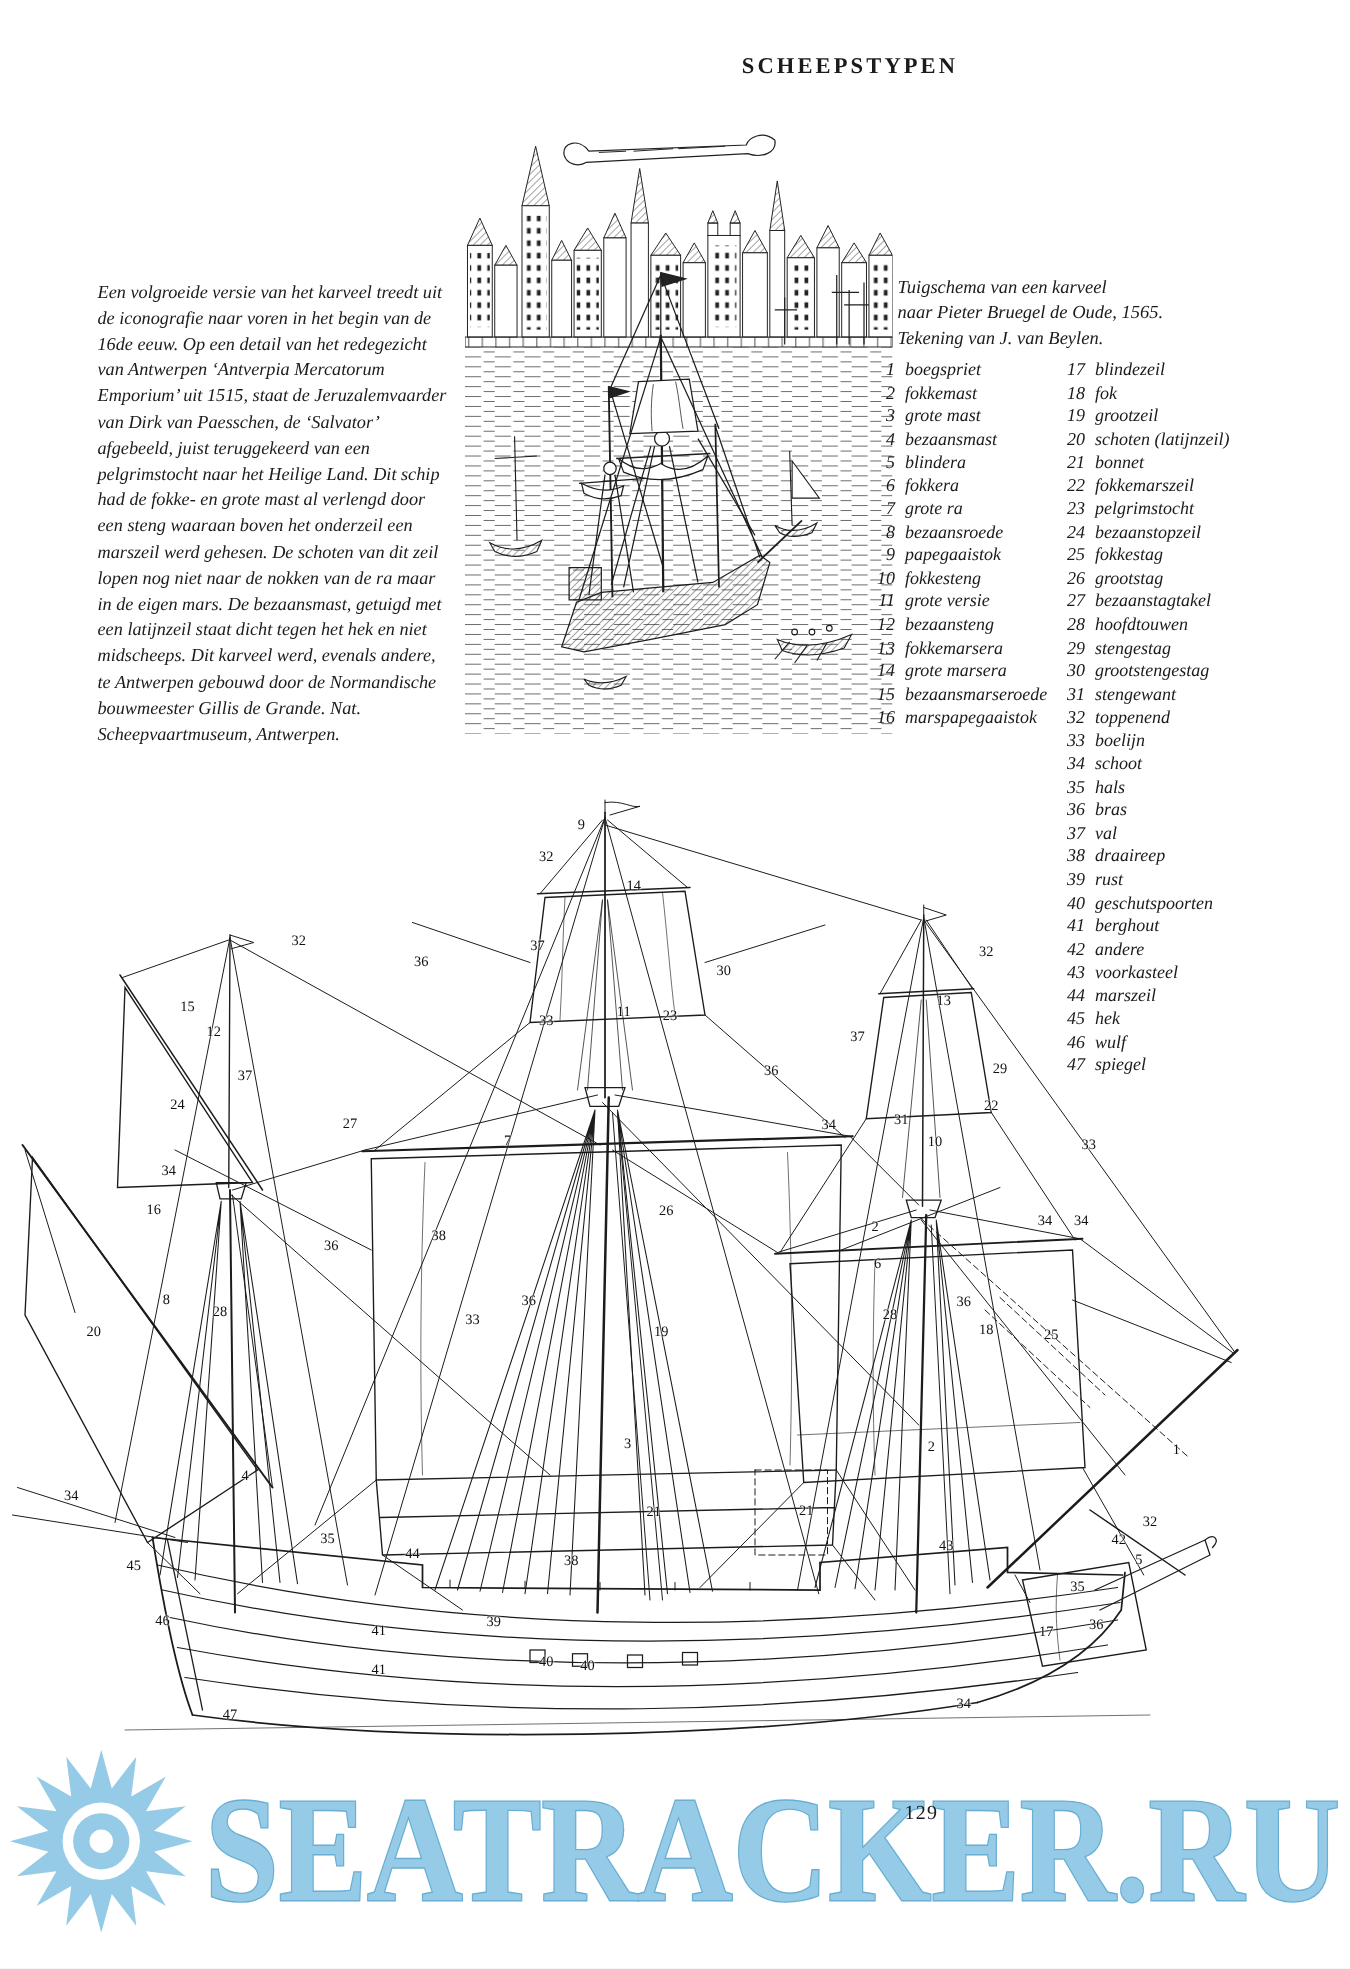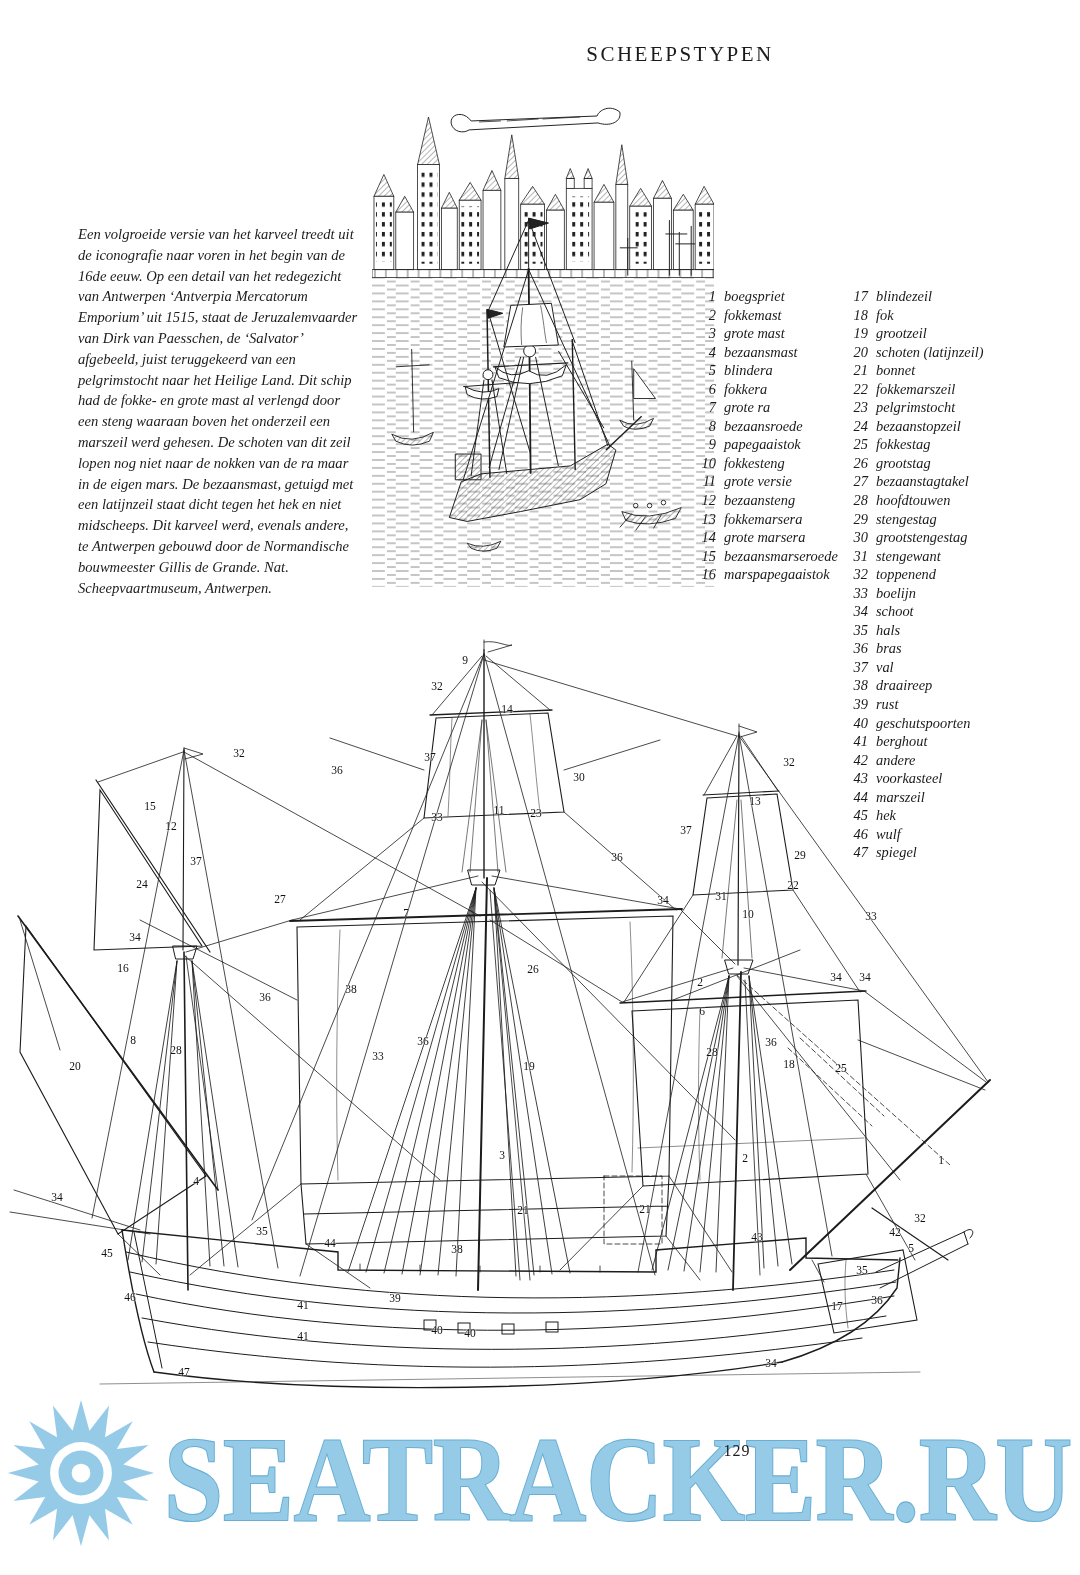--- a/index.html
+++ b/index.html
@@ -1,19 +1,19 @@
 <!DOCTYPE html>
 <html><head>
 <meta charset="utf-8">
 <style>
   html,body{margin:0;padding:0;background:#e8e8e8;}
   .page{position:relative;width:1080px;height:1575px;background:#ffffff;overflow:hidden;
         font-family:"Liberation Serif","DejaVu Serif",serif;color:#1b1b1b;}
   .page-header{position:absolute;left:560px;top:42px;width:240px;text-align:center;
-        font-size:21px;letter-spacing:2.5px;font-weight:400;}
+        font-size:18px;letter-spacing:2.5px;font-weight:700;}
   .intro{position:absolute;left:78px;top:224px;width:284px;font-style:italic;
         font-size:14.6px;line-height:20.8px;text-align:left;}
   .caption{position:absolute;left:718px;top:220px;width:270px;font-style:italic;
         font-size:14.8px;line-height:20.4px;}
   .legend-col{position:absolute;top:288px;font-style:italic;font-size:14.4px;}
   .legend-col-1{left:698px;width:150px;}
   .legend-col-2{left:850px;width:190px;}
   .legend-row{height:18.55px;white-space:nowrap;}
   .legend-num{display:inline-block;width:18px;text-align:right;margin-right:8px;}
   .engraving{position:absolute;left:372px;top:98px;width:342px;height:492px;}
@@ -147,20 +147,25 @@
         <circle cx="266" cy="408" r="2.3"></circle>
           <circle cx="280" cy="408" r="2.3"></circle>
           <circle cx="294" cy="405" r="2.3"></circle>
         <path d="M96,446 Q112,453 130,444 L126,451 Q112,457 100,451 Z" fill="url(#hatch)"></path>
       </g>
     </svg>
   </div>
 
   <div class="intro">Een volgroeide versie van het karveel treedt uit de iconografie naar voren in het begin van de 16de eeuw. Op een detail van het redegezicht van Antwerpen ‘Antverpia Mercatorum Emporium’ uit 1515, staat de Jeruzalemvaarder van Dirk van Paesschen, de ‘Salvator’ afgebeeld, juist teruggekeerd van een pelgrimstocht naar het Heilige Land. Dit schip had de fokke- en grote mast al verlengd door een steng waaraan boven het onderzeil een marszeil werd gehesen. De schoten van dit zeil lopen nog niet naar de nokken van de ra maar in de eigen mars. De bezaansmast, getuigd met een latijnzeil staat dicht tegen het hek en niet midscheeps. Dit karveel werd, evenals andere, te Antwerpen gebouwd door de Normandische bouwmeester Gillis de Grande. Nat. Scheepvaartmuseum, Antwerpen.</div>
 
+  <div class="caption">
+    <div>Tuigschema van een karveel</div>
+    <div>naar Pieter Bruegel de Oude, 1565.</div>
+    <div>Tekening van J. van Beylen.</div>
+  </div>
 
   <div class="legend-col legend-col-1" id="legend-col1">
       <div class="legend-row"><span class="legend-num">1</span><span class="legend-label">boegspriet</span></div>
       <div class="legend-row"><span class="legend-num">2</span><span class="legend-label">fokkemast</span></div>
       <div class="legend-row"><span class="legend-num">3</span><span class="legend-label">grote mast</span></div>
       <div class="legend-row"><span class="legend-num">4</span><span class="legend-label">bezaansmast</span></div>
       <div class="legend-row"><span class="legend-num">5</span><span class="legend-label">blindera</span></div>
       <div class="legend-row"><span class="legend-num">6</span><span class="legend-label">fokkera</span></div>
       <div class="legend-row"><span class="legend-num">7</span><span class="legend-label">grote ra</span></div>
       <div class="legend-row"><span class="legend-num">8</span><span class="legend-label">bezaansroede</span></div>

